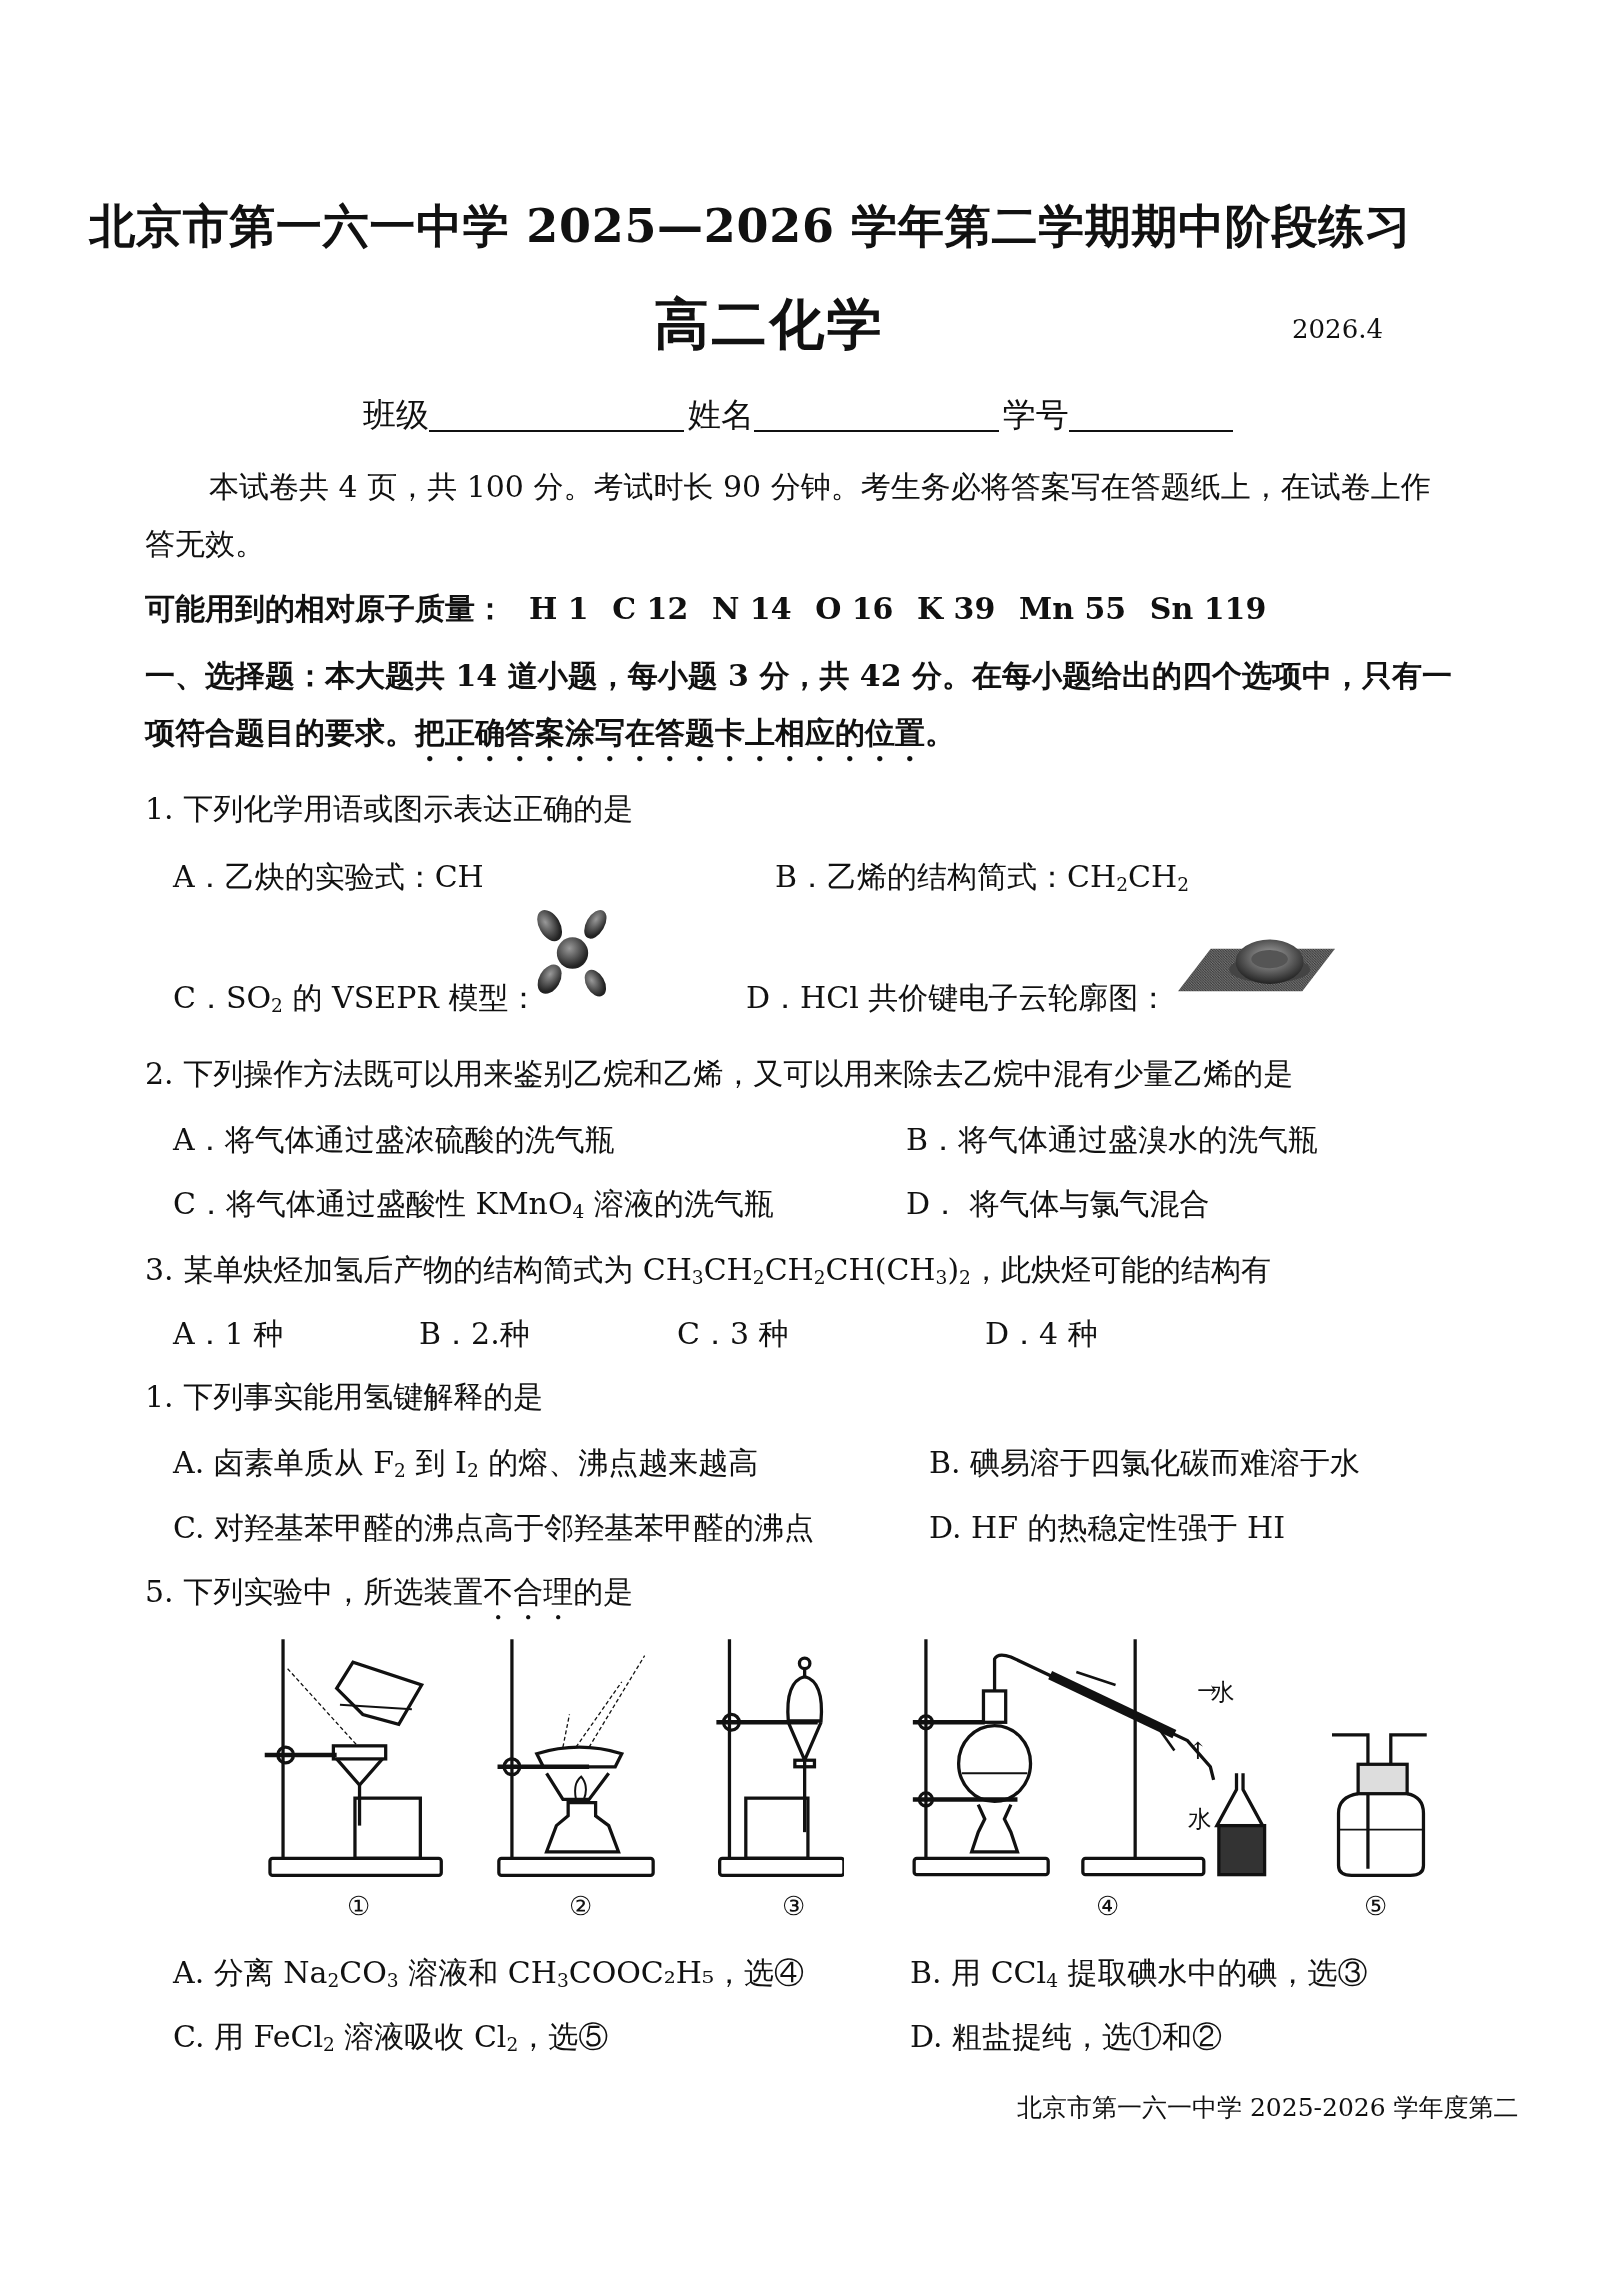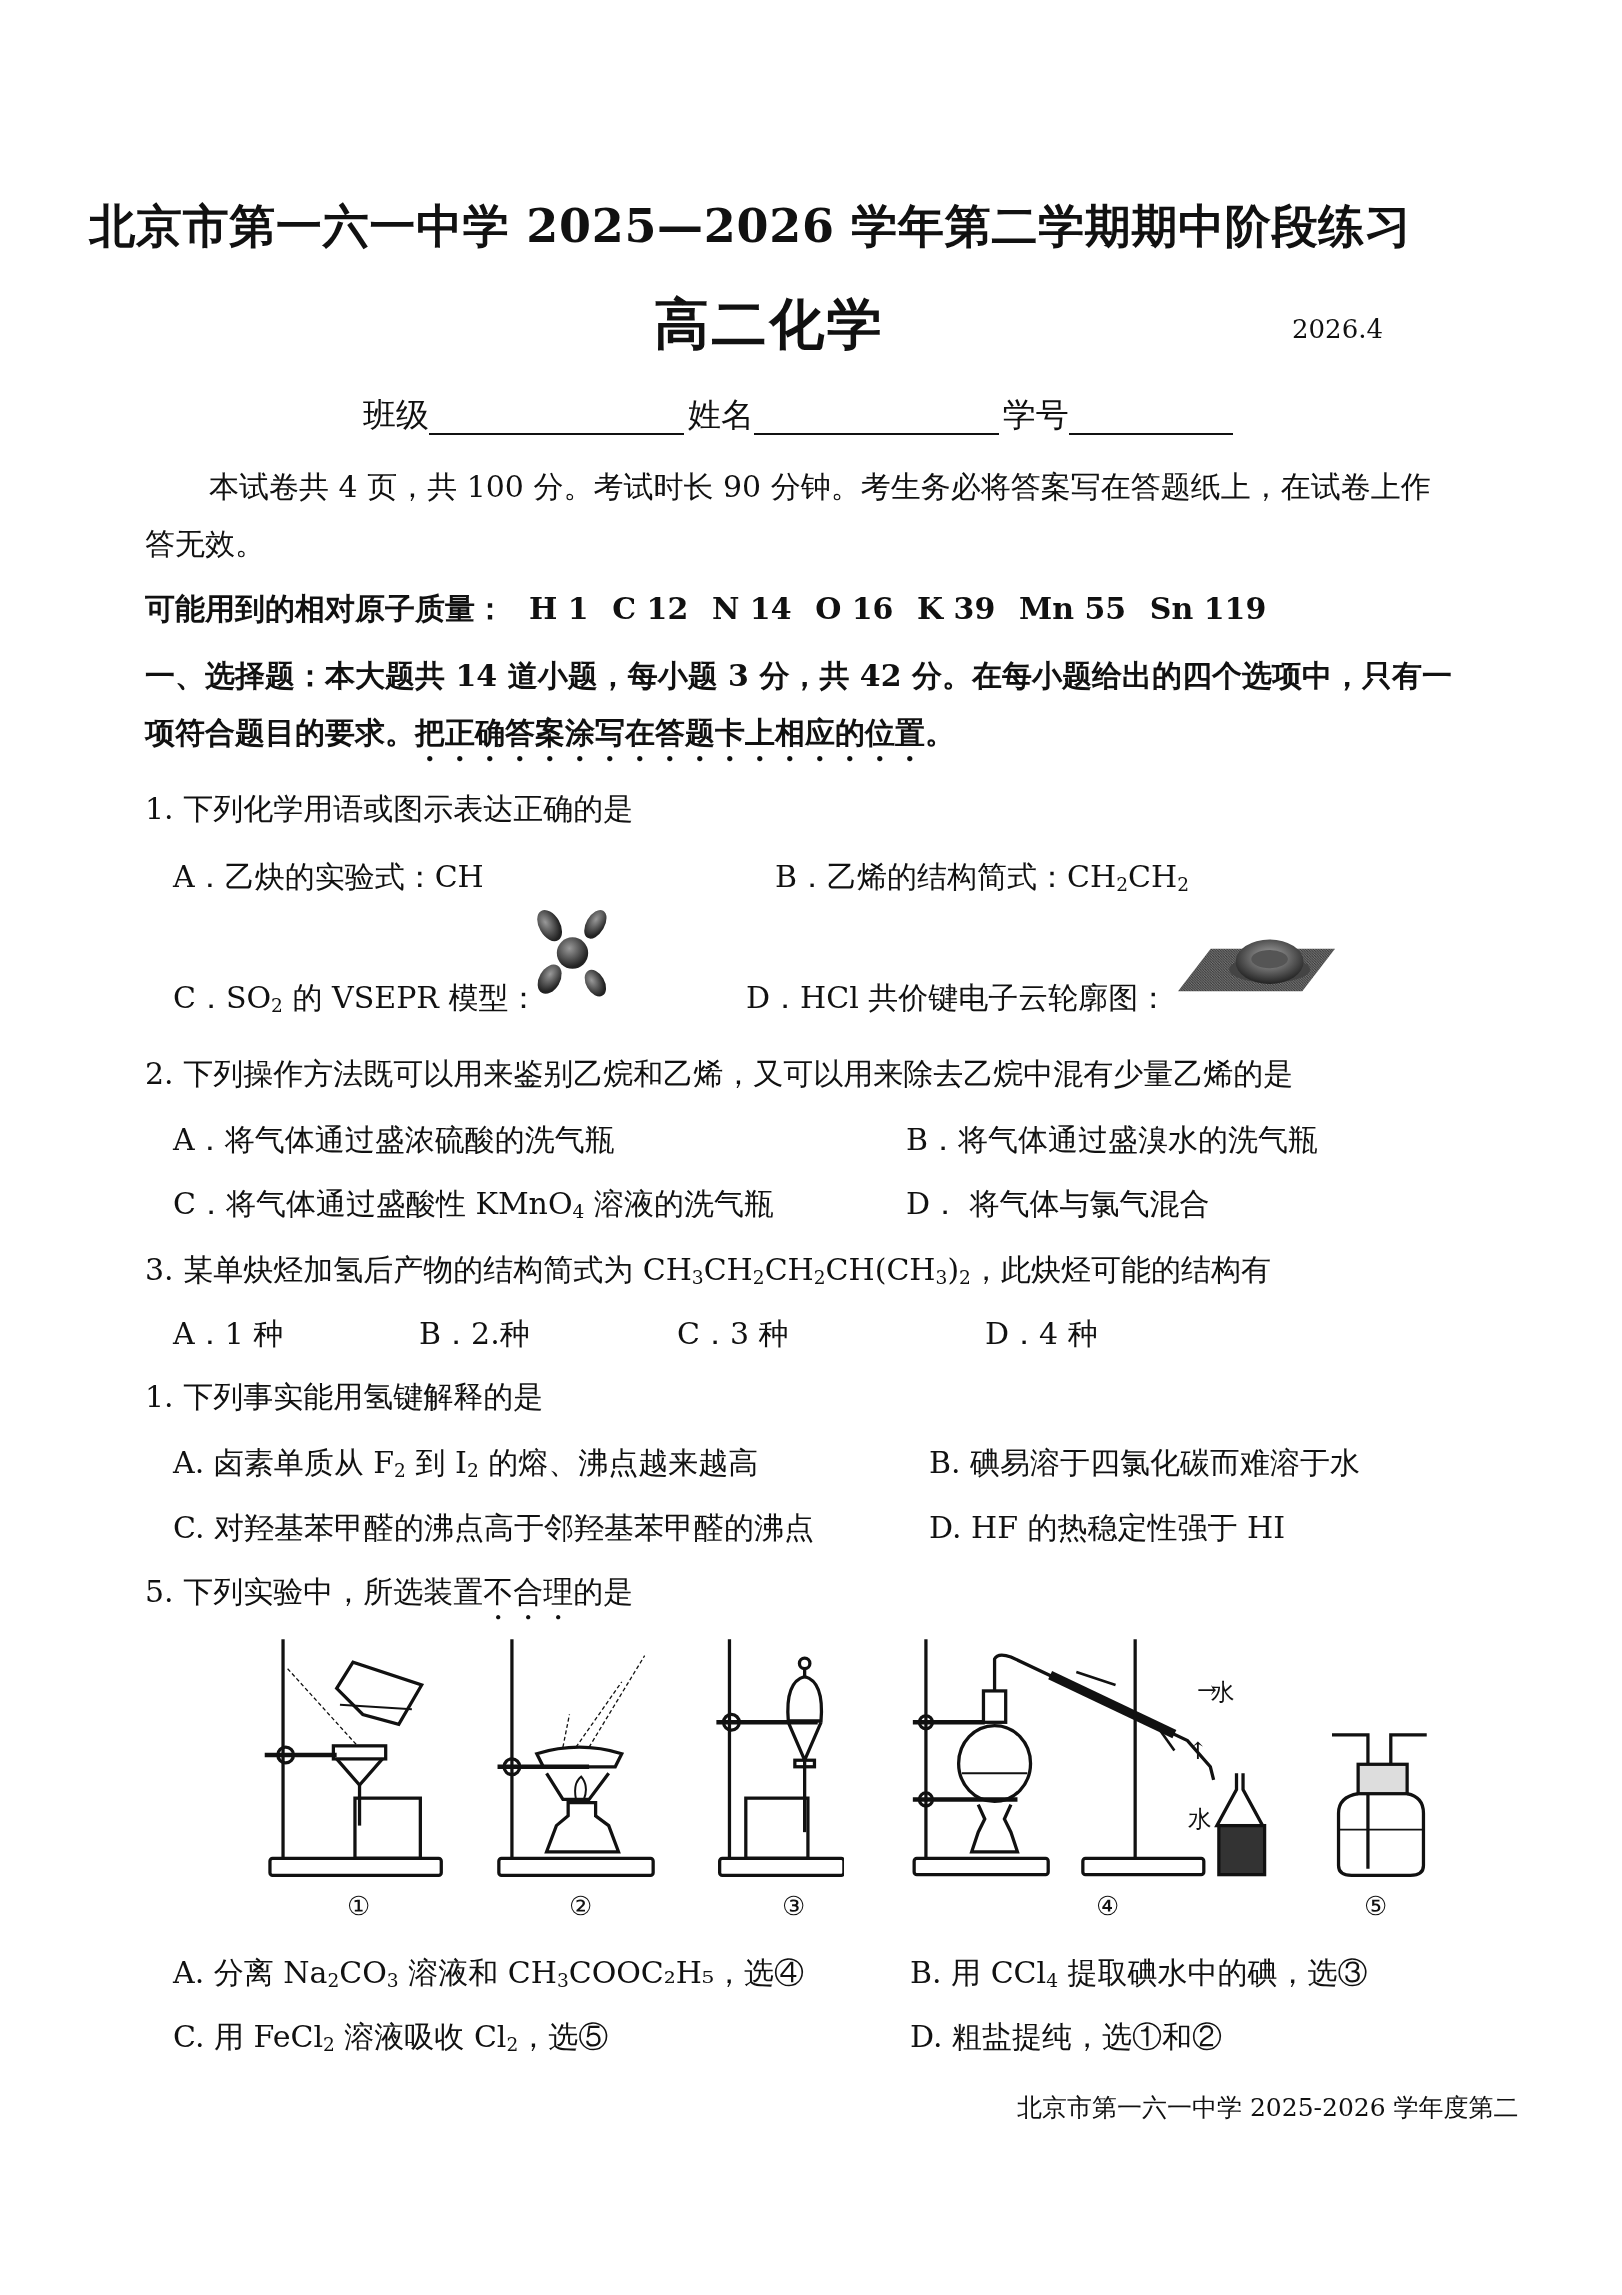--- a/index.html
+++ b/index.html
@@ -10,21 +10,21 @@
   }
   .abs { position: absolute; }
   .title {
     left: 0; width: 1501px; top: 196px; text-align: center;
     font-size: 46px; font-weight: bold; letter-spacing: 0.7px;
   }
   .subtitle {
     left: 654px; top: 288px; font-size: 55px; font-weight: bold; letter-spacing: 2.6px; text-align: center;
   }
   .date { left: 1292px; top: 314px; font-size: 26px; font-weight: normal; }
-  .fields { left: 363px; top: 393px; font-size: 33px; display: flex; align-items: center; }
+  .fields { left: 363px; top: 393px; font-size: 33px; display: flex; align-items: flex-start; }
   .fields .blank { display: inline-block; border-bottom: 2px solid #111; height: 37px; margin-right: 3.9px; }
   .para { font-size: 30px; line-height: 1.0; }
   .bold { font-weight: bold; }
   .dotted { text-emphasis: dot; -webkit-text-emphasis: dot; text-emphasis-position: under; -webkit-text-emphasis-position: under; }
   .q { font-size: 30px; }
   .opt { font-size: 30px; white-space: nowrap; }
   sub { font-size: 0.62em; vertical-align: -0.22em; }
   .fig { position: absolute; }
   .label-circ { font-size: 26px; }
   .footer { left: 988px; top: 2091px; font-size: 25px; margin-left: 29px; }

